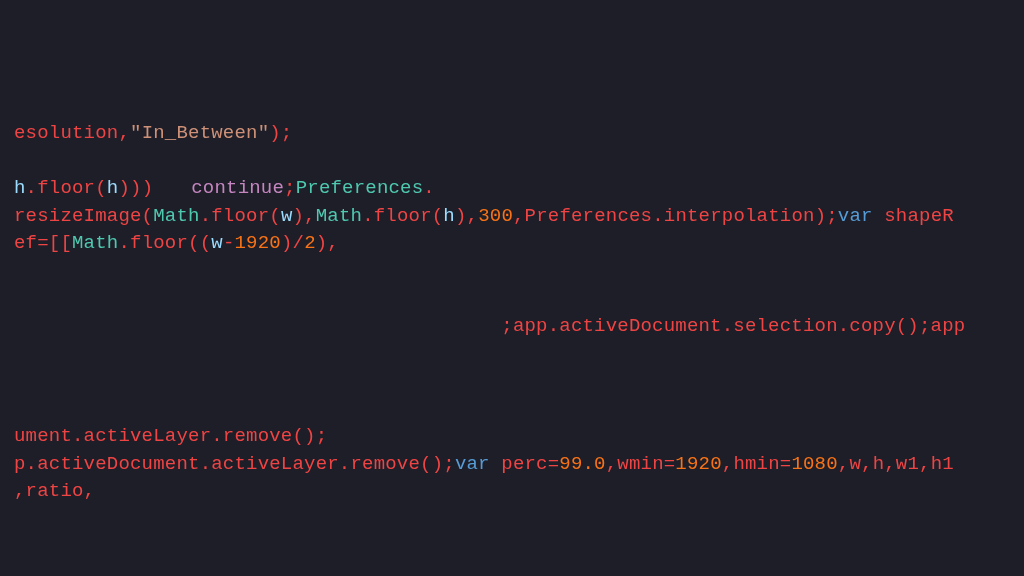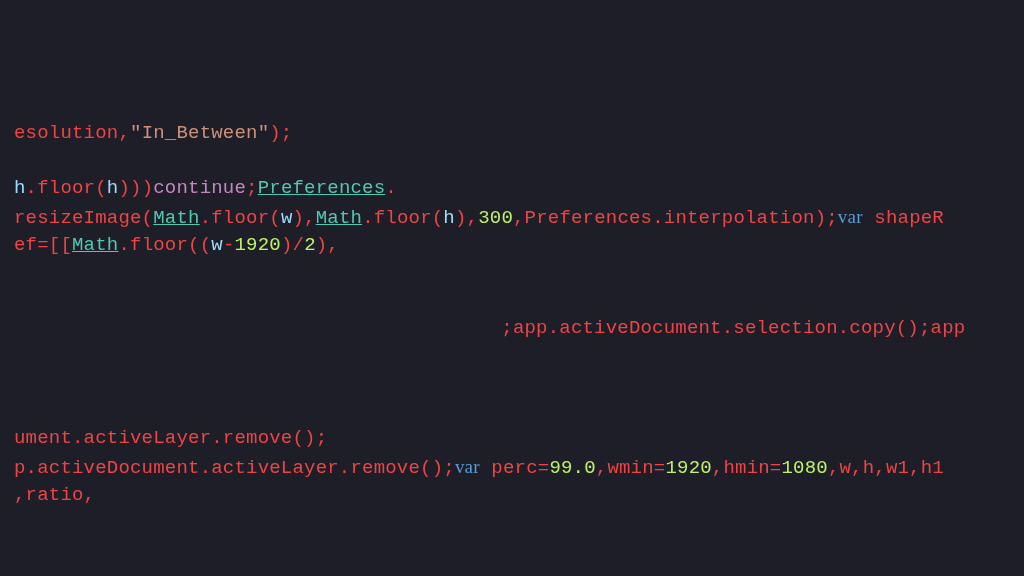--- a/index.html
+++ b/index.html
@@ -21,23 +21,23 @@
   }
   .code-area {
     white-space: pre;
     padding-top: 120px;
     padding-left: 14px;
   }
   .line {
     display: block;
   }
   .tk-default { color: #ef4444; }
-  .tk-keyword { color: #C586C0; }
-  .tk-var     { color: #569CD6; font-family: Liberation Serif, serif; }
-  .tk-type    { color: #4EC9B0; text-decoration: underline; }
+  .tk-keyword { color: #C586C0; margin-left: 38px; }
+  .tk-var     { color: #569CD6; }
+  .tk-type    { color: #4EC9B0; }
   .tk-ident   { color: #9CDCFE; }
   .tk-string  { color: #CE9178; }
-  .tk-number  { color: #bef264; }
+  .tk-number  { color: #f97316; }
 </style>
 </head>
 <body>
 
 <div class="code-area" id="code-root"><span class="line"><span class="tk-default">esolution,</span><span class="tk-string">"In_Between"</span><span class="tk-default">);</span></span><span class="line"><span class="tk-default"> </span></span><span class="line"><span class="tk-ident">h</span><span class="tk-default">.floor(</span><span class="tk-ident">h</span><span class="tk-default">)))</span><span class="tk-keyword">continue</span><span class="tk-default">;</span><span class="tk-type">Preferences</span><span class="tk-default">.</span></span><span class="line"><span class="tk-default">resizeImage(</span><span class="tk-type">Math</span><span class="tk-default">.floor(</span><span class="tk-ident">w</span><span class="tk-default">),</span><span class="tk-type">Math</span><span class="tk-default">.floor(</span><span class="tk-ident">h</span><span class="tk-default">),</span><span class="tk-number">300</span><span class="tk-default">,Preferences.interpolation);</span><span class="tk-var">var</span><span class="tk-default"> shapeR</span></span><span class="line"><span class="tk-default">ef=[[</span><span class="tk-type">Math</span><span class="tk-default">.floor((</span><span class="tk-ident">w</span><span class="tk-default">-</span><span class="tk-number">1920</span><span class="tk-default">)/</span><span class="tk-number">2</span><span class="tk-default">),</span></span><span class="line"><span class="tk-default"> </span></span><span class="line"><span class="tk-default"> </span></span><span class="line"><span class="tk-default">                                          ;app.activeDocument.selection.copy();app</span></span><span class="line"><span class="tk-default"> </span></span><span class="line"><span class="tk-default"> </span></span><span class="line"><span class="tk-default"> </span></span><span class="line"><span class="tk-default">ument.activeLayer.remove();</span></span><span class="line"><span class="tk-default">p.activeDocument.activeLayer.remove();</span><span class="tk-var">var</span><span class="tk-default"> perc=</span><span class="tk-number">99.0</span><span class="tk-default">,wmin=</span><span class="tk-number">1920</span><span class="tk-default">,hmin=</span><span class="tk-number">1080</span><span class="tk-default">,w,h,w1,h1</span></span><span class="line"><span class="tk-default">,ratio,</span></span></div>
 
 </body></html>

